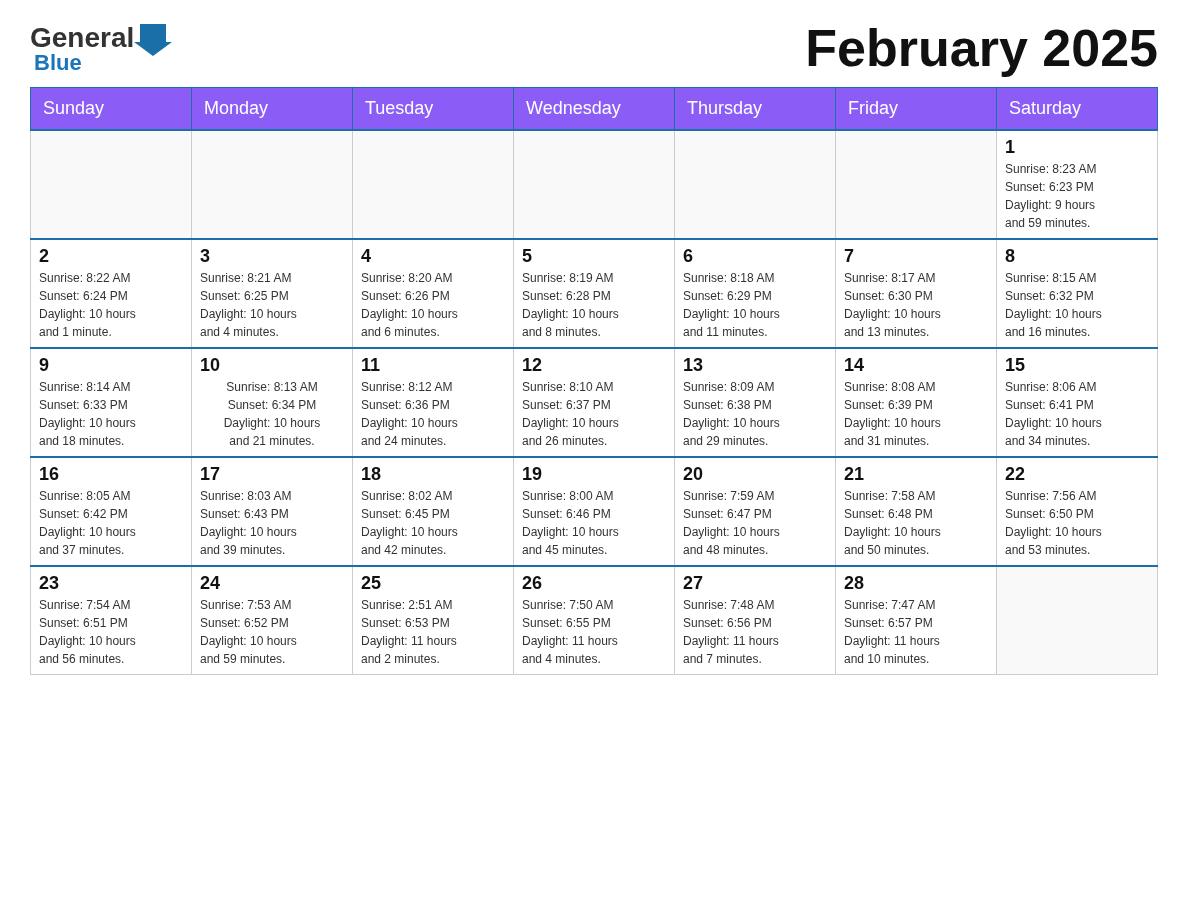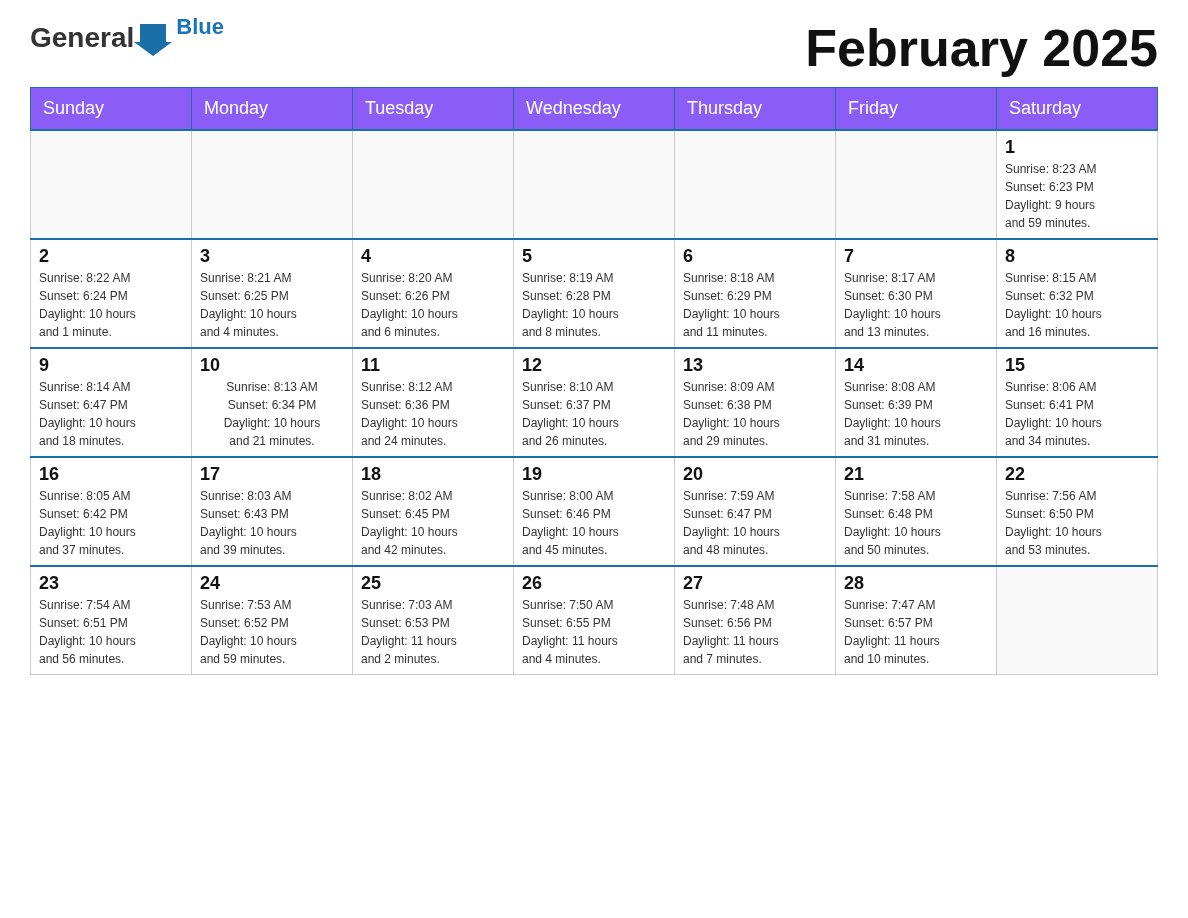--- a/index.html
+++ b/index.html
@@ -11,20 +11,21 @@
       min-height: 918px;
     }
     .header {
       display: flex;
       justify-content: space-between;
       align-items: flex-start;
       margin-bottom: 10px;
     }
     .logo {
       display: flex;
+      flex-direction: column;
       align-items: flex-start;
       justify-content: space-between;
     }
     .logo-text {
       display: flex;
       align-items: center;
       font-size: 28px;
       font-weight: bold;
       color: #333;
     }
@@ -193,21 +194,21 @@
           <div class="day-info" style="white-space: pre-line;">Sunrise: 8:15 AM
 Sunset: 6:32 PM
 Daylight: 10 hours
 and 16 minutes.</div>
         </td>
       </tr>
       <tr>
         <td>
           <div class="day-number">9</div>
           <div class="day-info" style="white-space: pre-line;">Sunrise: 8:14 AM
-Sunset: 6:47 PM
+Sunset: 6:33 PM
 Daylight: 10 hours
 and 18 minutes.</div>
         </td>
         <td>
           <div class="day-number">10</div>
           <div class="day-info" style="white-space: pre-line; text-align: center;">Sunrise: 8:13 AM
 Sunset: 6:34 PM
 Daylight: 10 hours
 and 21 minutes.</div>
         </td>
@@ -308,21 +309,21 @@
         </td>
         <td>
           <div class="day-number">24</div>
           <div class="day-info" style="white-space: pre-line;">Sunrise: 7:53 AM
 Sunset: 6:52 PM
 Daylight: 10 hours
 and 59 minutes.</div>
         </td>
         <td>
           <div class="day-number">25</div>
-          <div class="day-info" style="white-space: pre-line;">Sunrise: 7:03 AM
+          <div class="day-info" style="white-space: pre-line;">Sunrise: 2:51 AM
 Sunset: 6:53 PM
 Daylight: 11 hours
 and 2 minutes.</div>
         </td>
         <td>
           <div class="day-number">26</div>
           <div class="day-info" style="white-space: pre-line;">Sunrise: 7:50 AM
 Sunset: 6:55 PM
 Daylight: 11 hours
 and 4 minutes.</div>

